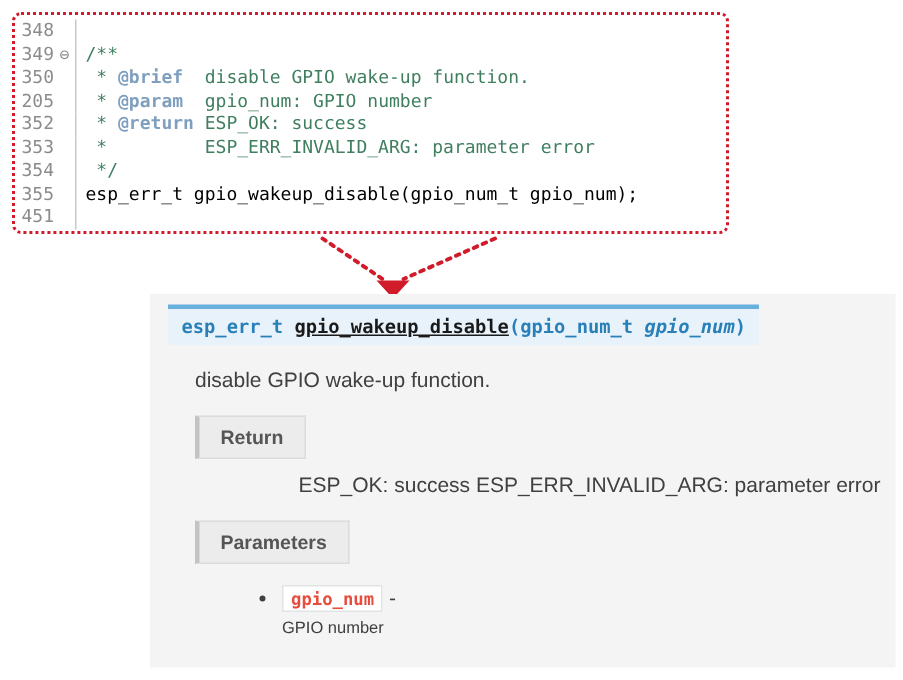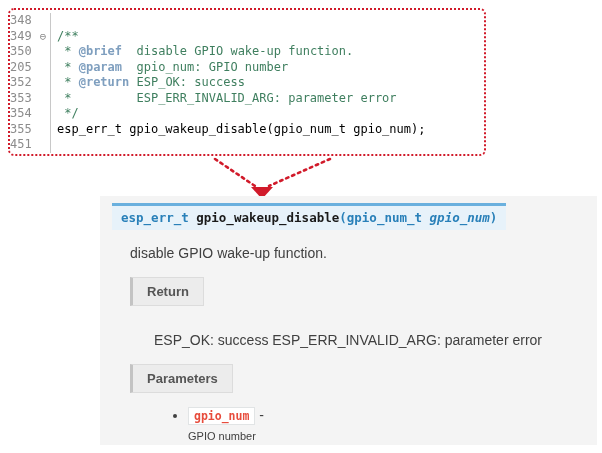--- a/index.html
+++ b/index.html
@@ -23,21 +23,21 @@
 
   
   .code-box{
     position:absolute;left:8px;top:8px;width:478px;height:148px;box-sizing:border-box;
     border:2px dotted var(--accent-red);border-radius:6px;background:#ffffff;
     font-family:"DejaVu Sans Mono",monospace;font-size:12px;line-height:15.5px;
     padding:3px 0 0 0;overflow:hidden;
   }
   .code-line{display:flex;white-space:pre;height:15.5px;}
   .gutter-num{
-    flex:none;width:26px;color:var(--line-number-gray);
+    flex:none;width:26px;text-align:right;color:var(--line-number-gray);
   }
   .fold-col{
     flex:none;width:14px;text-align:center;color:#8c8c8c;font-size:11px;
     border-right:1px solid #c8c8c8;
   }
   .code-text{white-space:pre;padding-left:6px;color:#000;}
   .tok-comment{color:var(--comment-green);}
   .tok-tag{color:var(--doxygen-tag);font-weight:bold;}
   .tok-code-bold{color:#000;font-weight:normal;}
 
@@ -49,30 +49,30 @@
     position:absolute;left:100px;top:196px;width:497px;height:249px;box-sizing:border-box;
     background:var(--panel-bg);padding:7px 10px;color:var(--body-text);
   }
   .signature{
     display:inline-block;white-space:pre;margin-left:2px;
     background:var(--signature-bg);border-top:3px solid var(--signature-border);
     padding:4px 9px 5px 9px;
     font-family:"DejaVu Sans Mono",monospace;font-size:12.5px;font-weight:bold;
     color:var(--signature-blue);
   }
-  .sig-name{color:#1a1a1a;}
+  .sig-name{color:#1a1a1a;text-decoration:underline;}
   .sig-param-name{font-style:italic;}
   .docs-desc{margin:15px 0 0 20px;font-size:14px;}
   .field-header{
     display:inline-block;margin:16px 16px 0 20px;
     background:var(--field-header-bg);
     border:1px solid #dcdcdc;border-left:3px solid #c3c3c3;
     padding:6px 14px;font-size:13px;font-weight:bold;color:#555555;
   }
-  .return-text{margin:26px 0 0 44px;font-size:14px;}
+  .return-text{margin:9px 0 0 44px;font-size:14px;text-align:right;}
   .param-list{margin:14px 0 0 0;padding-left:78px;}
   .param-list li{font-size:14px;}
   .param-code{
     font-family:"DejaVu Sans Mono",monospace;font-size:11.5px;font-weight:bold;
     color:var(--inline-code-red);background:#ffffff;border:1px solid #e1e4e5;
     padding:1px 5px;
   }
   .param-sep{color:var(--body-text);}
   .param-desc{margin-top:7px;font-size:11px;}
 </style>

